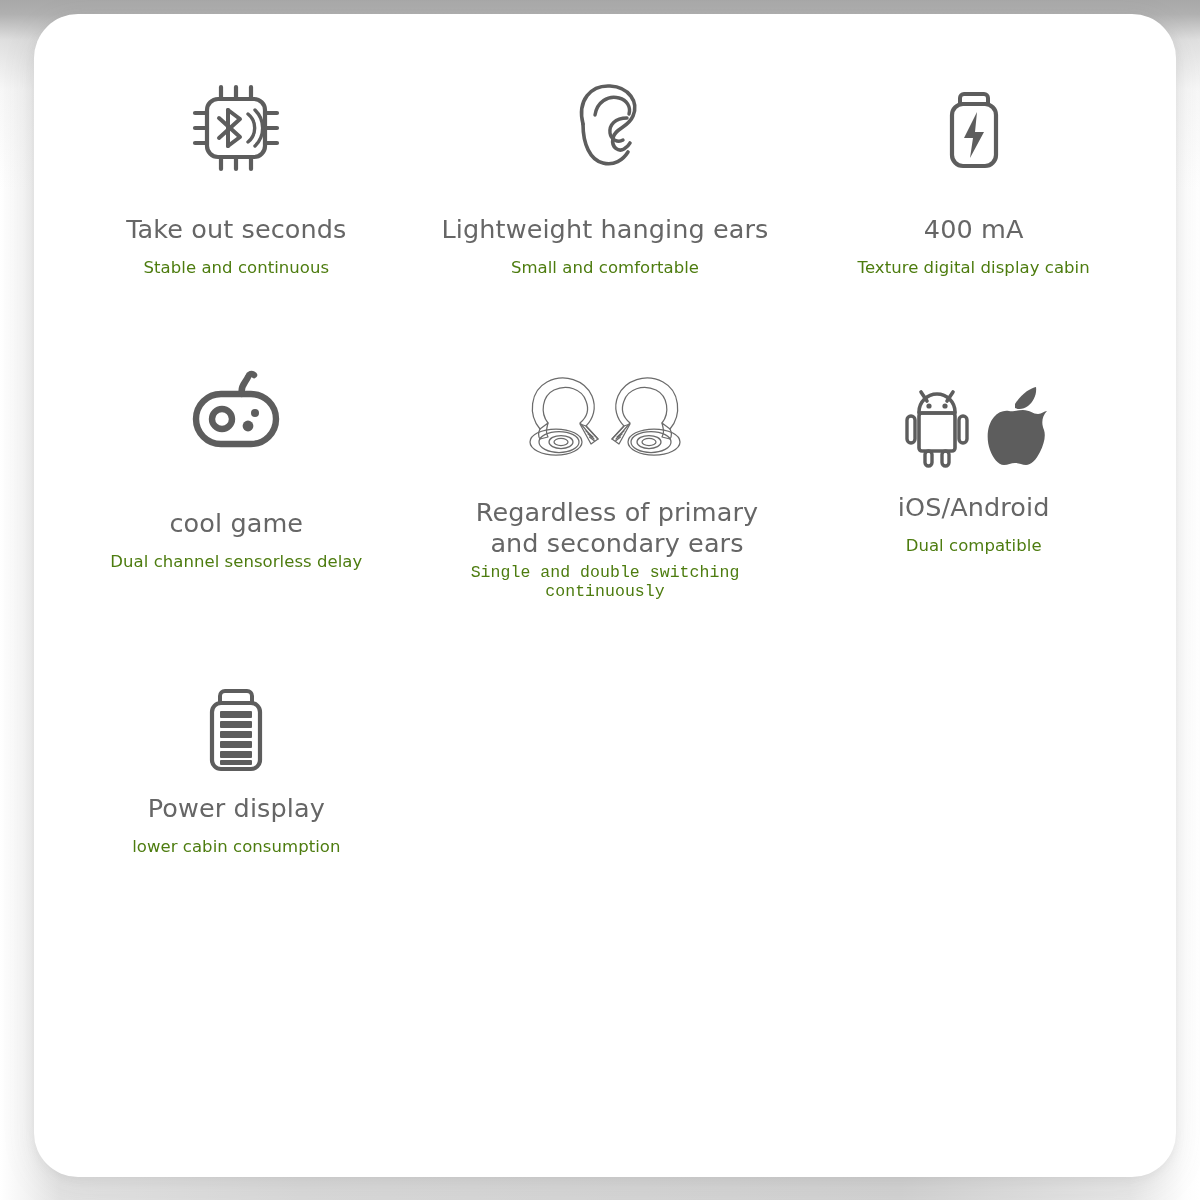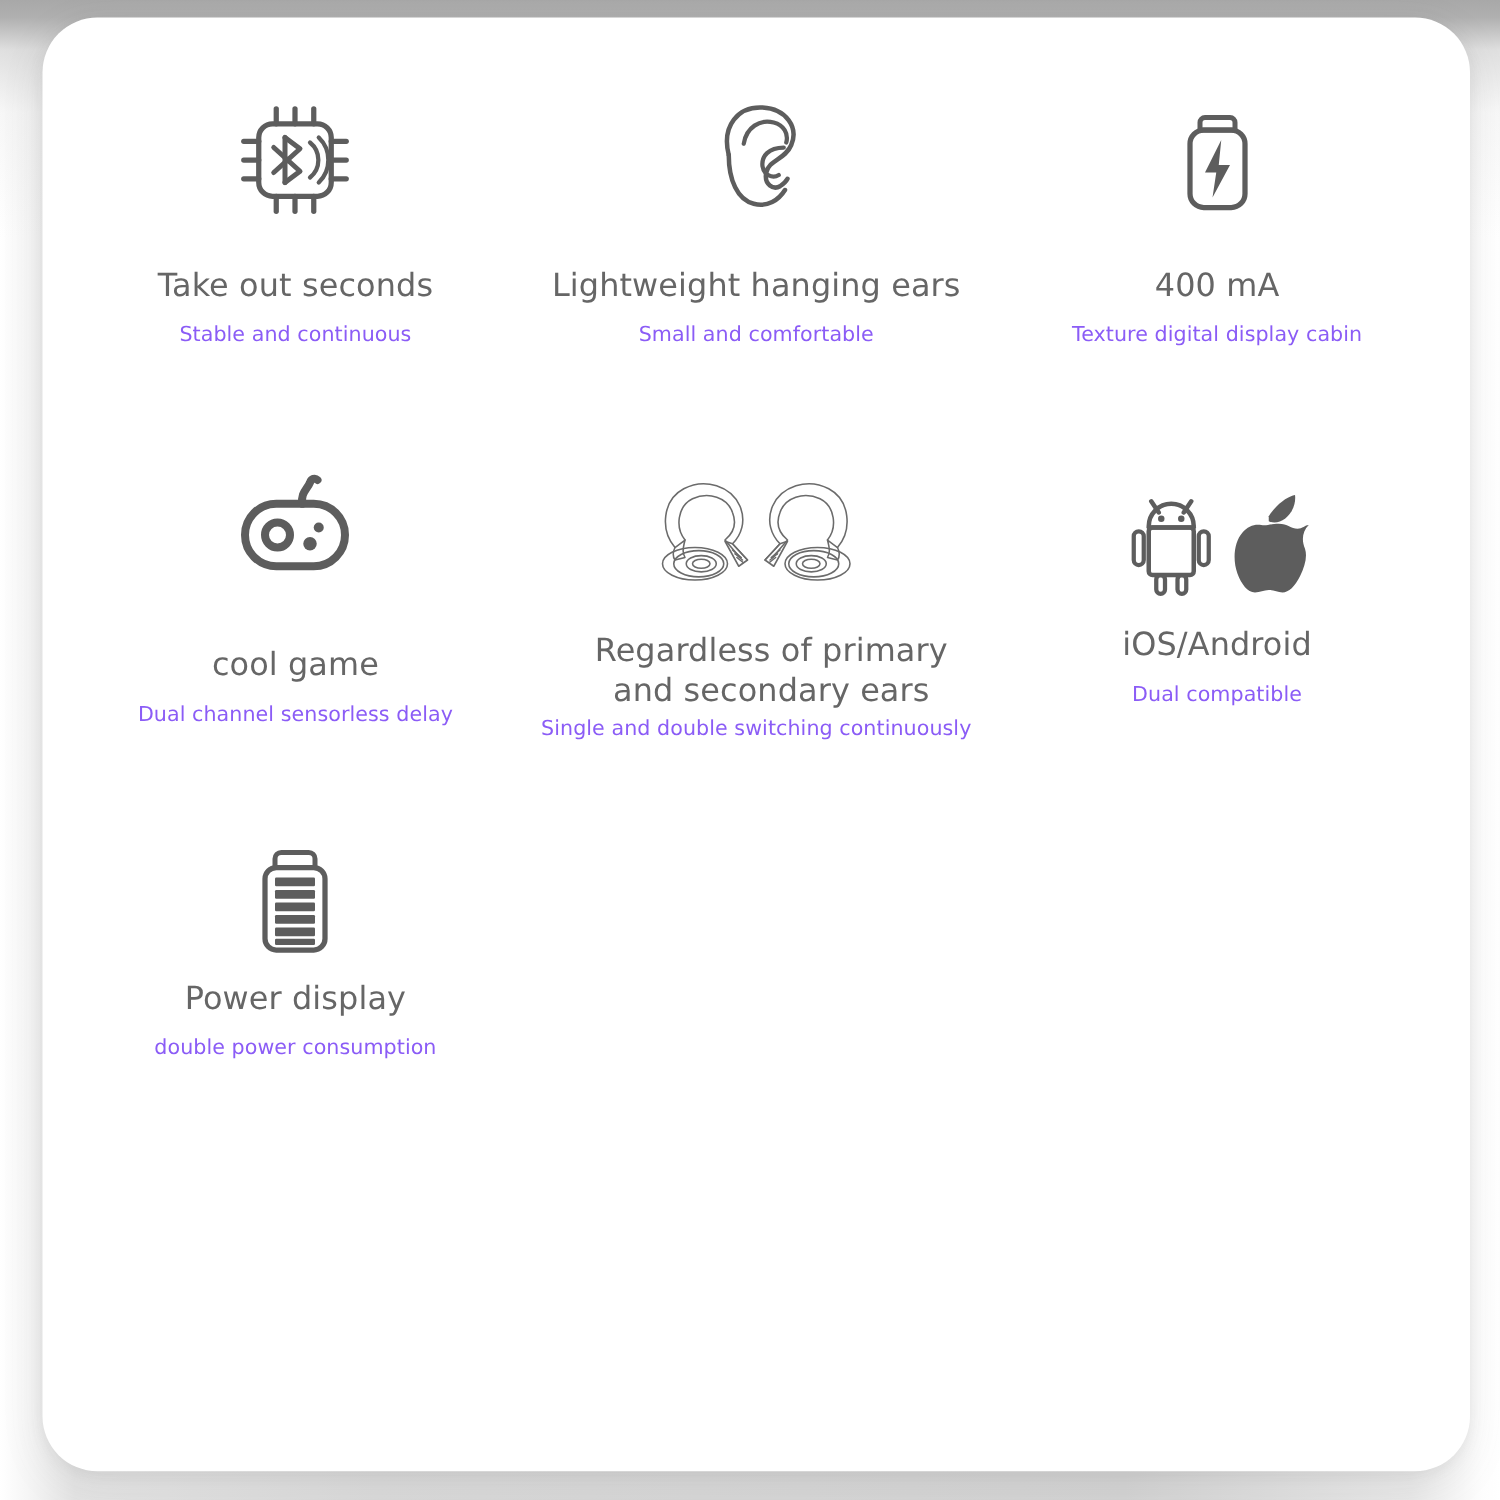--- a/index.html
+++ b/index.html
@@ -79,39 +79,39 @@
     color:#666666;
     font-weight:400;
     line-height:1.22;
     text-align:center;
     letter-spacing:0.1px;
     white-space:pre-line;
   }
 
   .cell-sub {
     font-size:16.5px;
-    color:#8b5cf6;
+    color:#4d7c0f;
     font-weight:400;
     text-align:center;
     letter-spacing:0.05px;
     margin-top:13px;
   }
 
   
   .r1 .icon-box { height:140px; }
   .r1 .cell-title { margin-top:16px; }
 
   .r2 .icon-box { height:130px; margin-top:28px; }
   .r2 .cell-title { margin-top:32px; }
 
   .r3 .icon-box { height:130px; margin-top:44px; }
   .r3 .cell-title { }
 
   .cell.two-line .cell-title { margin-top:21px;margin-left:24px; }
-  .cell.two-line .cell-sub { margin-top:4px; }
+  .cell.two-line .cell-sub { margin-top:4px;font-family:Liberation Mono, monospace; }
 
   svg { display:block; overflow:visible; }
   .st  { fill:none; stroke:#5d5d5d; stroke-linecap:round; stroke-linejoin:round; }
   .thin{ fill:none; stroke:#6b6b6b; stroke-width:1.25; stroke-linecap:round; stroke-linejoin:round; }
   .sol { fill:#5d5d5d; }
 </style>
 </head>
 <body>
 
 <div id="page-bg"></div>
@@ -347,16 +347,16 @@
           <rect x="30" y="32" width="32" height="7" rx="1"></rect>
           <rect x="30" y="42" width="32" height="7" rx="1"></rect>
           <rect x="30" y="52" width="32" height="7" rx="1"></rect>
           <rect x="30" y="62" width="32" height="7" rx="1"></rect>
           <rect x="30" y="72" width="32" height="7" rx="1"></rect>
           <rect x="30" y="81" width="32" height="5" rx="1"></rect>
         </g>
       </svg>
     </div>
     <div class="cell-title">Power display</div>
-    <div class="cell-sub">double power consumption</div>
+    <div class="cell-sub">lower cabin consumption</div>
   </div>
 
 </div>
 
 </body></html>

